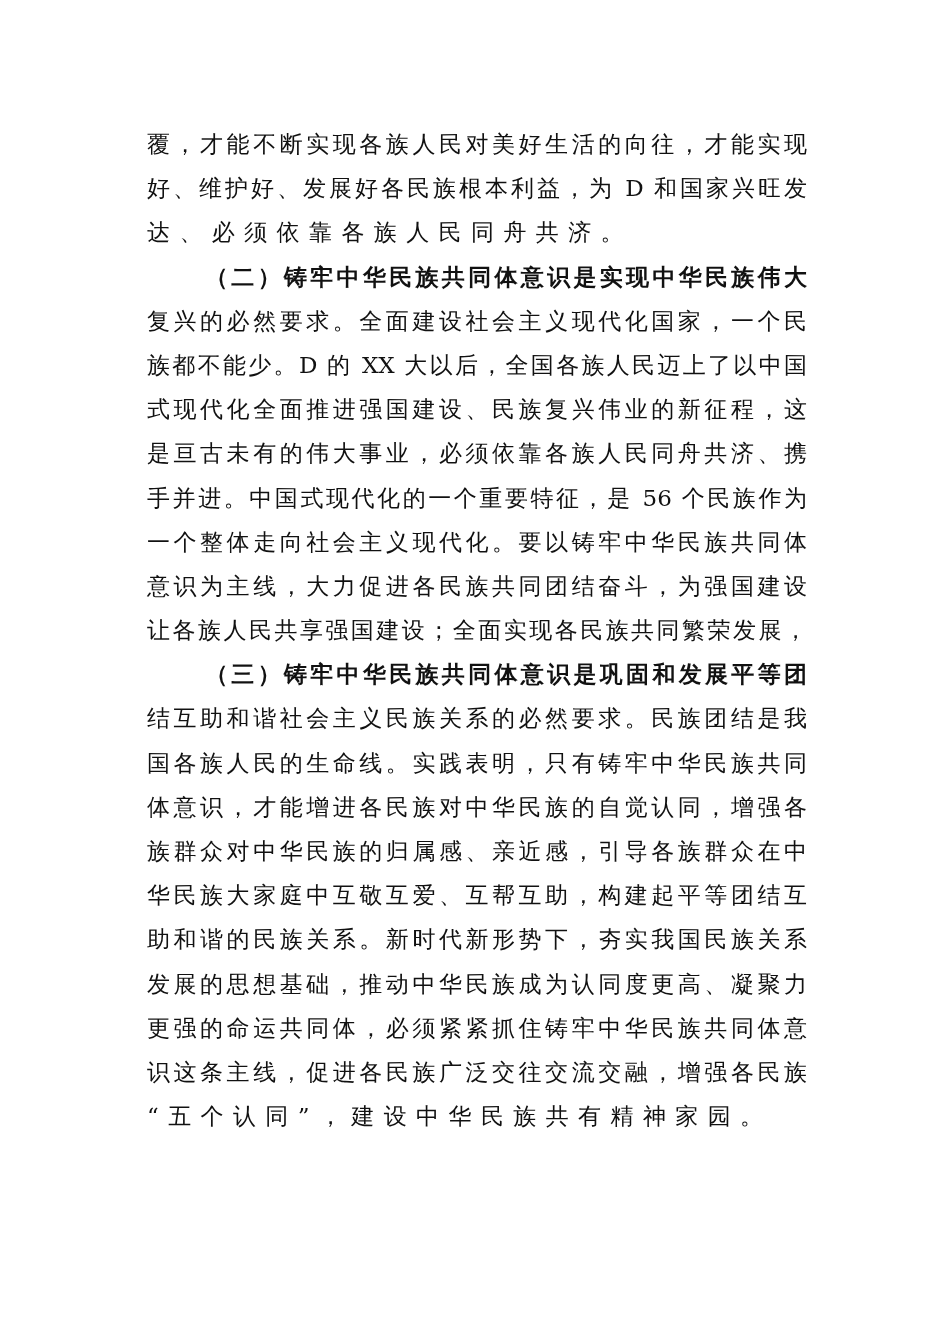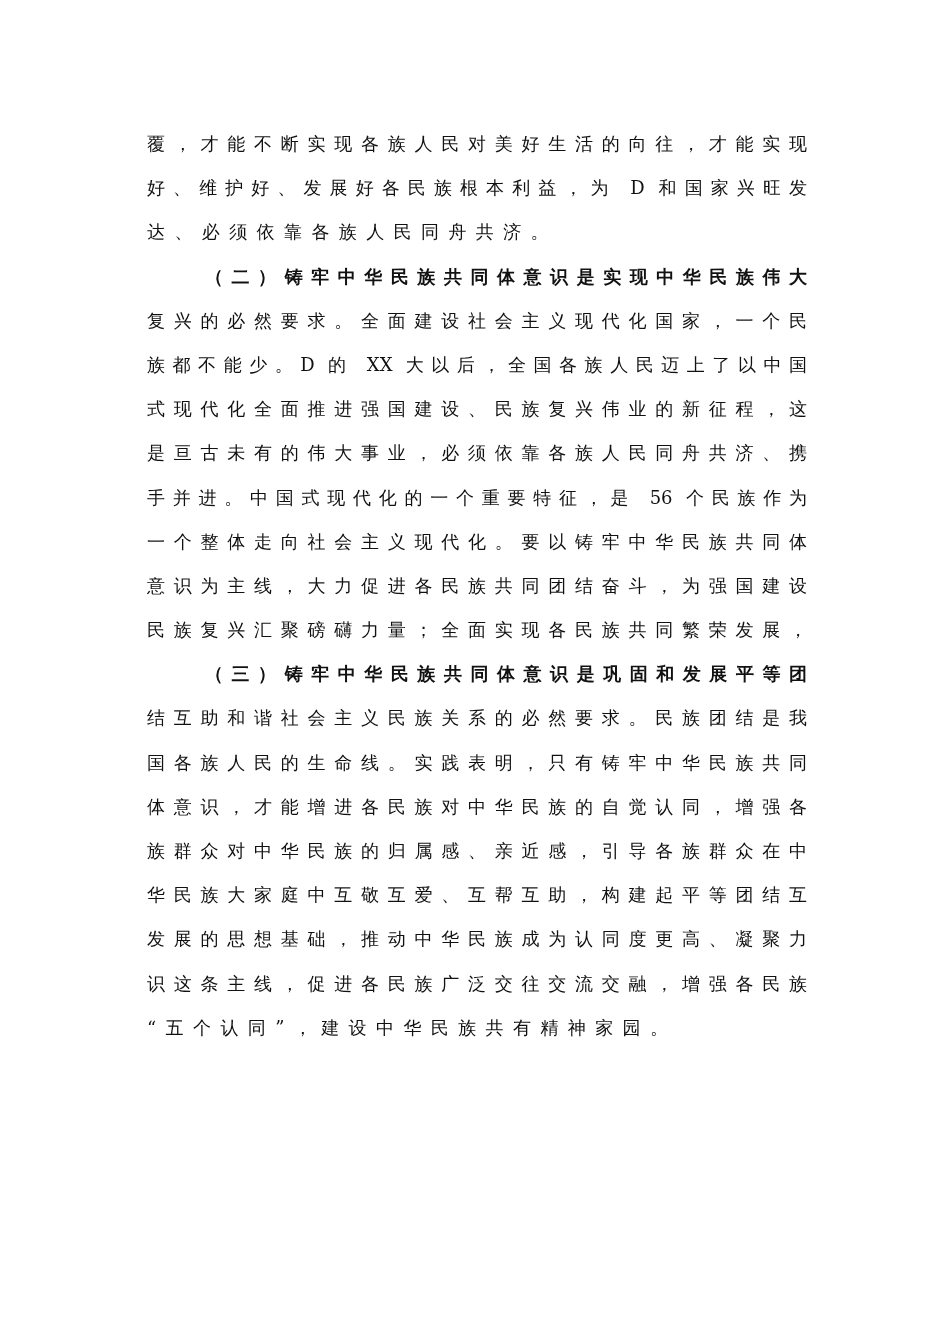--- a/index.html
+++ b/index.html
@@ -4,21 +4,21 @@
 <style>
   html, body { margin: 0; padding: 0; background: #ffffff; }
   body { width: 950px; height: 1344px; position: relative; overflow: hidden; }
   .page {
     position: absolute;
     left: 147px;
     top: 122px;
     width: 660px;
     color: #111111;
     font-family: "DejaVu Serif", "Liberation Serif", serif;
-    font-size: 18px;
+    font-size: 23px;
     line-height: 44.2px;
   }
   .line {
     display: block;
     height: 44.2px;
     white-space: nowrap;
     text-align: justify;
     text-align-last: justify;
     letter-spacing: 0;
   }
@@ -37,26 +37,28 @@
   </div>
   <div class="para">
     <span class="line indent">（二）铸牢中华民族共同体意识是实现中华民族伟大</span>
     <span class="line">复兴的必然要求。全面建设社会主义现代化国家，一个民</span>
     <span class="line">族都不能少。D 的 XX 大以后，全国各族人民迈上了以中国</span>
     <span class="line">式现代化全面推进强国建设、民族复兴伟业的新征程，这</span>
     <span class="line">是亘古未有的伟大事业，必须依靠各族人民同舟共济、携</span>
     <span class="line">手并进。中国式现代化的一个重要特征，是 56 个民族作为</span>
     <span class="line">一个整体走向社会主义现代化。要以铸牢中华民族共同体</span>
     <span class="line">意识为主线，大力促进各民族共同团结奋斗，为强国建设</span>
-    <span class="line">民族复兴汇聚磅礴力量；全面实现各民族共同繁荣发展，</span>
+    <span class="line">让各族人民共享强国建设；全面实现各民族共同繁荣发展，</span>
   </div>
   <div class="para">
     <span class="line indent">（三）铸牢中华民族共同体意识是巩固和发展平等团</span>
     <span class="line">结互助和谐社会主义民族关系的必然要求。民族团结是我</span>
     <span class="line">国各族人民的生命线。实践表明，只有铸牢中华民族共同</span>
     <span class="line">体意识，才能增进各民族对中华民族的自觉认同，增强各</span>
     <span class="line">族群众对中华民族的归属感、亲近感，引导各族群众在中</span>
     <span class="line">华民族大家庭中互敬互爱、互帮互助，构建起平等团结互</span>
+    <span class="line">助和谐的民族关系。新时代新形势下，夯实我国民族关系</span>
     <span class="line">发展的思想基础，推动中华民族成为认同度更高、凝聚力</span>
+    <span class="line">更强的命运共同体，必须紧紧抓住铸牢中华民族共同体意</span>
     <span class="line">识这条主线，促进各民族广泛交往交流交融，增强各民族</span>
     <span class="line last">“五个认同”，建设中华民族共有精神家园。</span>
   </div>
 </div>
 
 </body></html>

